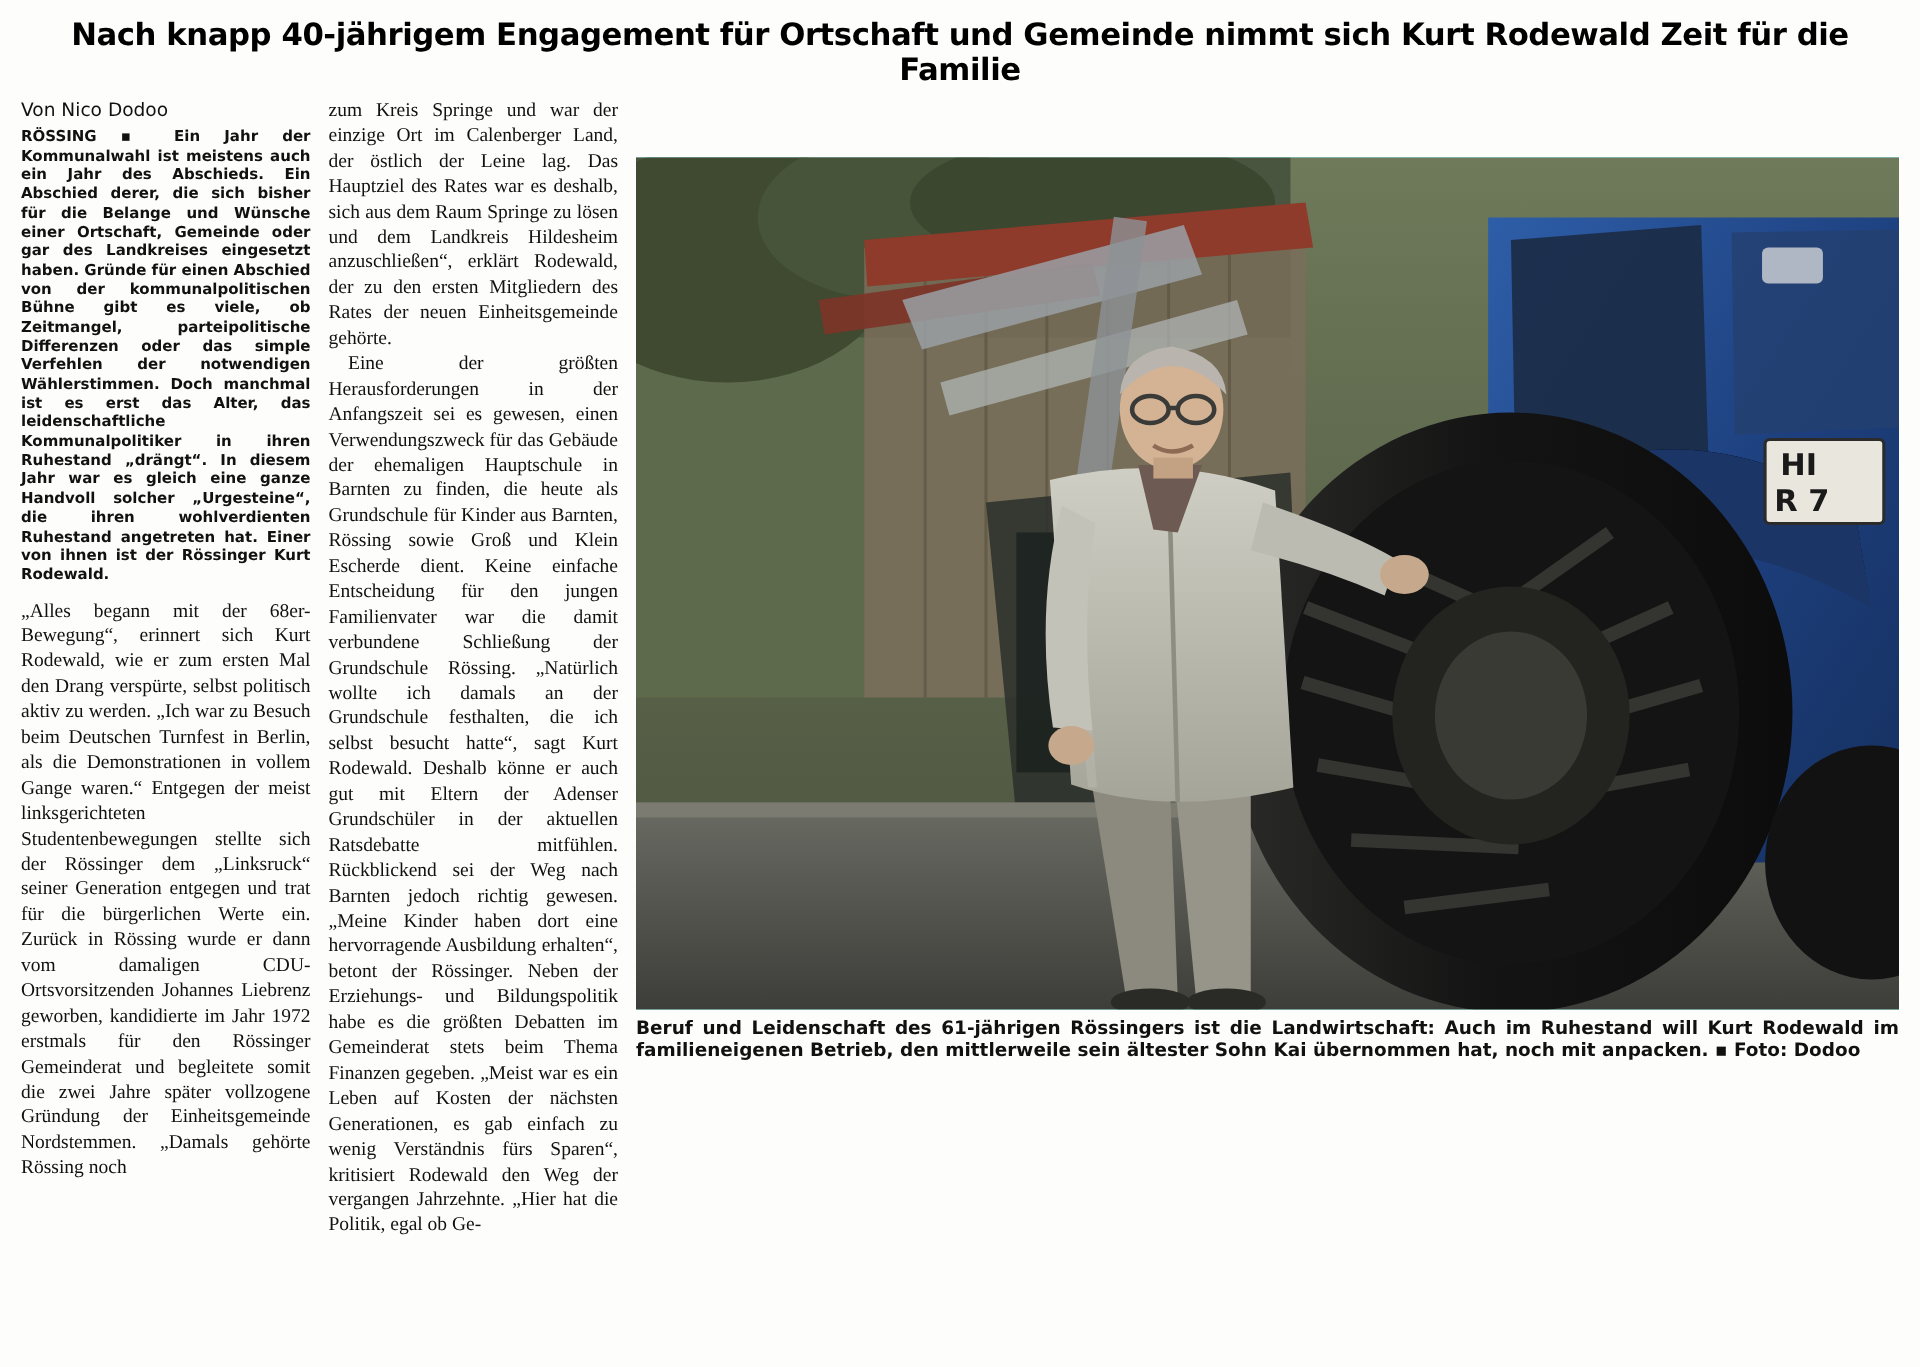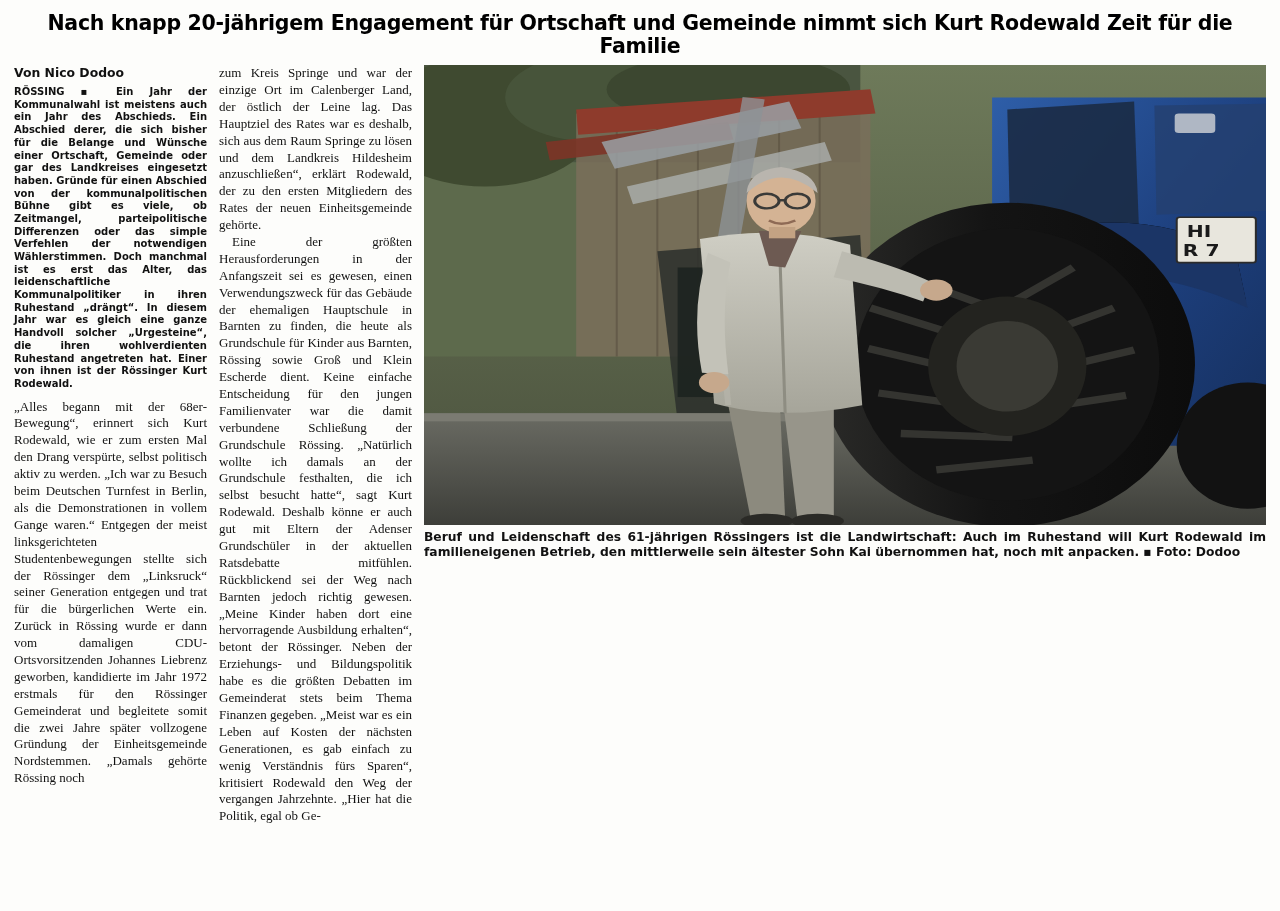--- a/index.html
+++ b/index.html
@@ -47,63 +47,64 @@
     text-align: justify;
     hyphens: auto;
     -webkit-hyphens: auto;
     font-size: 13px;
     line-height: 1.30;
     text-indent: 0;
   }
   .col p + p { text-indent: 13px; }
   .byline {
     font-family: "DejaVu Sans", sans-serif;
-    font-weight: bold;
+    font-weight: normal;
     font-size: 12.4px;
     margin: 0 0 6px 0;
   }
   .lead {
     font-family: "DejaVu Sans", sans-serif;
     font-weight: bold;
     font-size: 10px;
     line-height: 1.27;
     text-align: justify;
     hyphens: auto;
     -webkit-hyphens: auto;
     margin: 0 0 8px 0;
   }
   .photo-wrap {
     flex: 1 1 auto;
     position: relative;
   }
   .photo {
     position: relative;
     width: 100%;
-    height: 460px;
+    height: 568px;
     overflow: hidden;
     background: #0f766e;
+    margin-top: 40px;
   }
   .caption {
     font-family: "DejaVu Sans", sans-serif;
     font-weight: bold;
     font-size: 12.3px;
     line-height: 1.25;
     margin-top: 5px;
     text-align: justify;
   }
 
   
   .photo svg { display: block; width: 100%; height: 100%; }
 </style>
 </head>
 <body>
 
 <div class="page">
 
-  <h1 class="headline">Nach knapp 20-jährigem Engagement für Ortschaft und Gemeinde nimmt sich Kurt Rodewald Zeit für die Familie</h1>
+  <h1 class="headline">Nach knapp 40-jährigem Engagement für Ortschaft und Gemeinde nimmt sich Kurt Rodewald Zeit für die Familie</h1>
 
   <div class="upper">
 
     <div class="col">
       <div class="byline">Von Nico Dodoo</div>
       <div class="lead">RÖSSING ▪ Ein Jahr der Kommunalwahl ist meistens auch ein Jahr des Abschieds. Ein Abschied derer, die sich bisher für die Belange und Wünsche einer Ortschaft, Gemeinde oder gar des Landkreises eingesetzt haben. Gründe für einen Abschied von der kommunalpolitischen Bühne gibt es viele, ob Zeitmangel, parteipolitische Differenzen oder das simple Verfehlen der notwendigen Wählerstimmen. Doch manchmal ist es erst das Alter, das leidenschaftliche Kommunalpolitiker in ihren Ruhestand „drängt“. In diesem Jahr war es gleich eine ganze Handvoll solcher „Urgesteine“, die ihren wohlverdienten Ruhestand angetreten hat. Einer von ihnen ist der Rössinger Kurt Rodewald.</div>
       <p>„Alles begann mit der 68er-Bewegung“, erinnert sich Kurt Rodewald, wie er zum ersten Mal den Drang verspürte, selbst politisch aktiv zu werden. „Ich war zu Besuch beim Deutschen Turnfest in Berlin, als die Demonstrationen in vollem Gange waren.“ Entgegen der meist linksgerichteten Studentenbewegungen stellte sich der Rössinger dem „Linksruck“ seiner Generation entgegen und trat für die bürgerlichen Werte ein. Zurück in Rössing wurde er dann vom damaligen CDU-Ortsvorsitzenden Johannes Liebrenz geworben, kandidierte im Jahr 1972 erstmals für den Rössinger Gemeinderat und begleitete somit die zwei Jahre später vollzogene Gründung der Einheitsgemeinde Nordstemmen. „Damals gehörte Rössing noch</p>
     </div>
 
     <div class="col">

